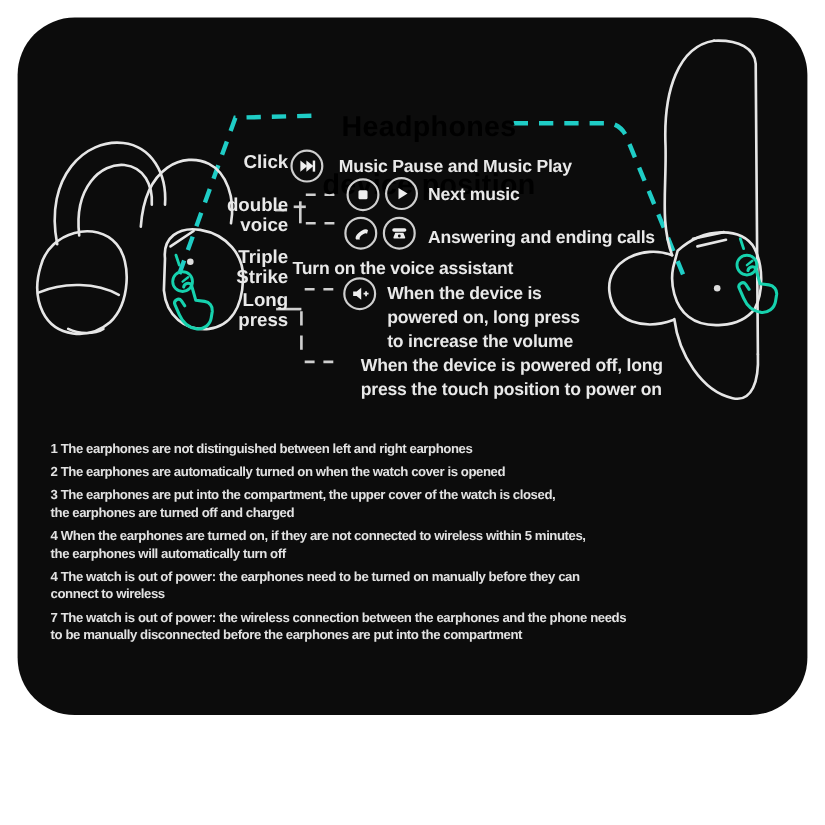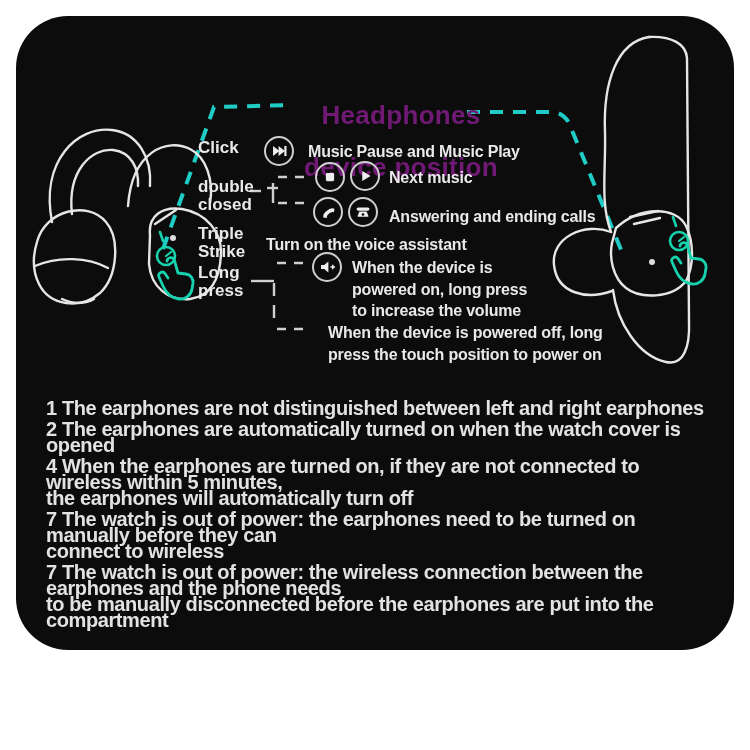--- a/index.html
+++ b/index.html
@@ -2,31 +2,31 @@
 <html><head>
 <meta charset="utf-8">
 <style>
   html,body{margin:0;padding:0;background:#ffffff;}
   .canvas{position:relative;width:750px;height:750px;background:#ffffff;overflow:hidden;
           font-family:"Liberation Sans",sans-serif;}
   .panel{position:absolute;left:16px;top:16px;width:718px;height:634px;border-radius:52px;
          background:#0c0c0c;}
   .art{position:absolute;left:0;top:0;width:750px;height:750px;}
   .txt{position:absolute;color:#e9e9e9;font-weight:700;white-space:pre-line;}
-  .title{left:243px;top:76px;width:316px;text-align:center;font-size:26px;line-height:26px;
-         color:#701a75;letter-spacing:.3px;}
-  .glabel{left:198px;width:64px;text-align:left;font-size:17px;line-height:17.5px;}
+  .title{left:232px;top:76px;width:316px;text-align:center;font-size:26px;line-height:26px;
+         color:#000000;letter-spacing:.3px;}
+  .glabel{left:198px;width:64px;text-align:right;font-size:17px;line-height:17.5px;}
   .action{font-size:16px;line-height:21.5px;letter-spacing:-0.2px;}
   .icon-circle{position:absolute;width:30px;height:30px;border:2.3px solid #cfcfcf;
                border-radius:50%;box-sizing:border-box;display:flex;align-items:center;
                justify-content:center;}
   .icon-circle svg{width:22px;height:22px;display:block;}
   .notes{position:absolute;left:46px;top:400px;width:668px;display:flex;flex-direction:column;
          gap:5px;}
-  .note{color:#e2e2e2;font-weight:700;font-size:20px;line-height:16px;letter-spacing:-0.4px;
+  .note{color:#e2e2e2;font-weight:700;font-size:12px;line-height:16px;letter-spacing:-0.4px;
         white-space:pre-line;}
 </style>
 </head>
 <body>
 
 <div class="canvas">
 
   <div class="panel"></div>
 
   <svg class="art" viewBox="0 0 750 750">
@@ -87,21 +87,21 @@
     </g>
   </svg>
 
   <div class="txt title">
     <div>Headphones</div>
     <div>device position</div>
   </div>
 
   <div class="txt glabel" style="top:139px">Click</div>
   <div class="txt glabel" style="top:178px">double
-closed</div>
+voice</div>
   <div class="txt glabel" style="top:225px">Triple
 Strike</div>
   <div class="txt glabel" style="top:264px">Long
 press</div>
 
   <div class="txt action" style="left:308px;top:141px">Music Pause and Music Play</div>
   <div class="txt action" style="left:389px;top:167px">Next music</div>
   <div class="txt action" style="left:389px;top:206px">Answering and ending calls</div>
   <div class="txt action" style="left:352px;top:257px">When the device is
 powered on, long press
@@ -144,21 +144,23 @@
   <div class="icon-circle" style="left:312px;top:252px">
     <svg viewBox="0 0 24 24" fill="#eeeeee">
       <path d="M5.5,9.8 h3.4 l4.6,-3.8 v12 l-4.6,-3.8 H5.5 z"></path>
       <path d="M15.8,12 h5 M18.3,9.5 v5" stroke="#eeeeee" stroke-width="1.7" fill="none"></path>
     </svg>
   </div>
 
   <div class="notes">
     <div class="note">1 The earphones are not distinguished between left and right earphones</div>
     <div class="note">2 The earphones are automatically turned on when the watch cover is opened</div>
+    <div class="note">3 The earphones are put into the compartment, the upper cover of the watch is closed,
+the earphones are turned off and charged</div>
     <div class="note">4 When the earphones are turned on, if they are not connected to wireless within 5 minutes,
 the earphones will automatically turn off</div>
-    <div class="note">7 The watch is out of power: the earphones need to be turned on manually before they can
+    <div class="note">4 The watch is out of power: the earphones need to be turned on manually before they can
 connect to wireless</div>
     <div class="note">7 The watch is out of power: the wireless connection between the earphones and the phone needs
 to be manually disconnected before the earphones are put into the compartment</div>
   </div>
 
 </div>
 
 </body></html>

